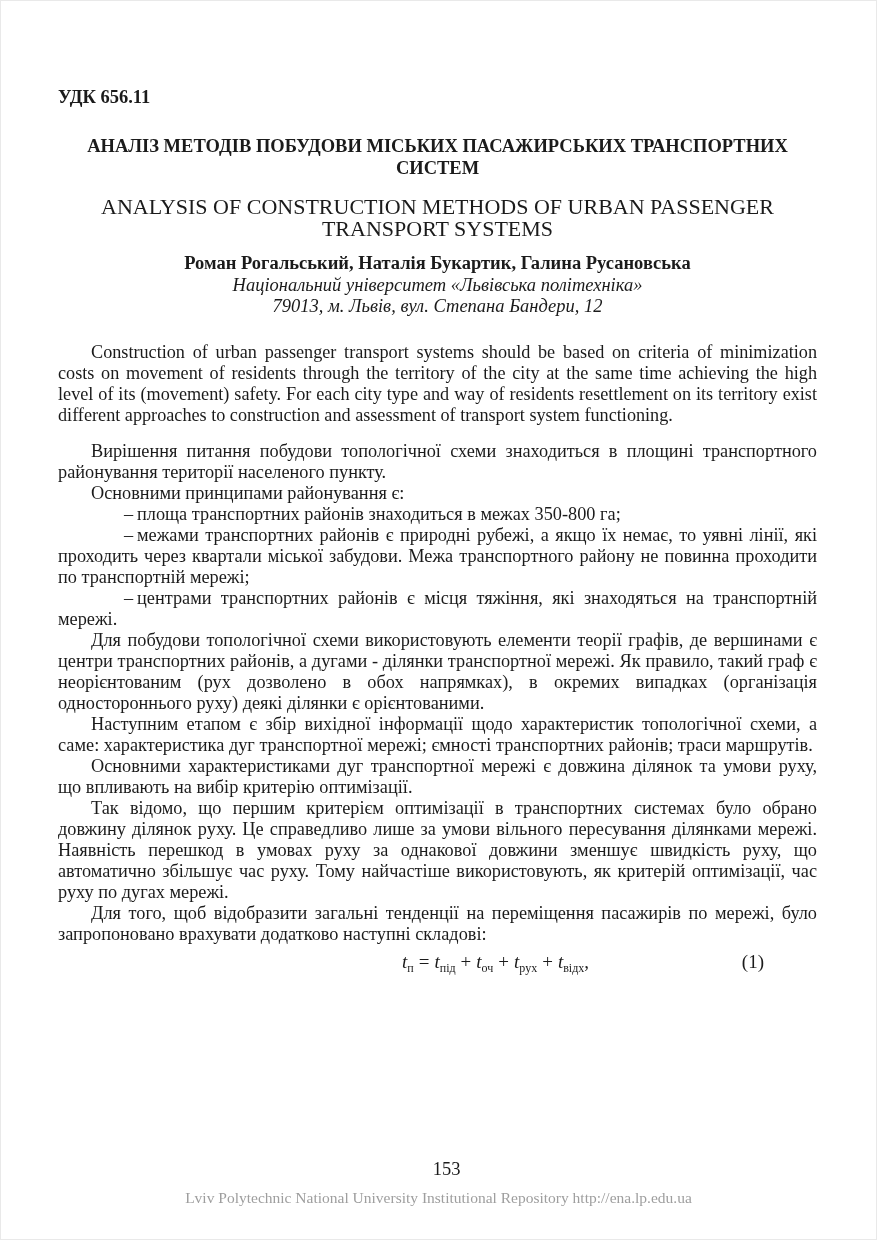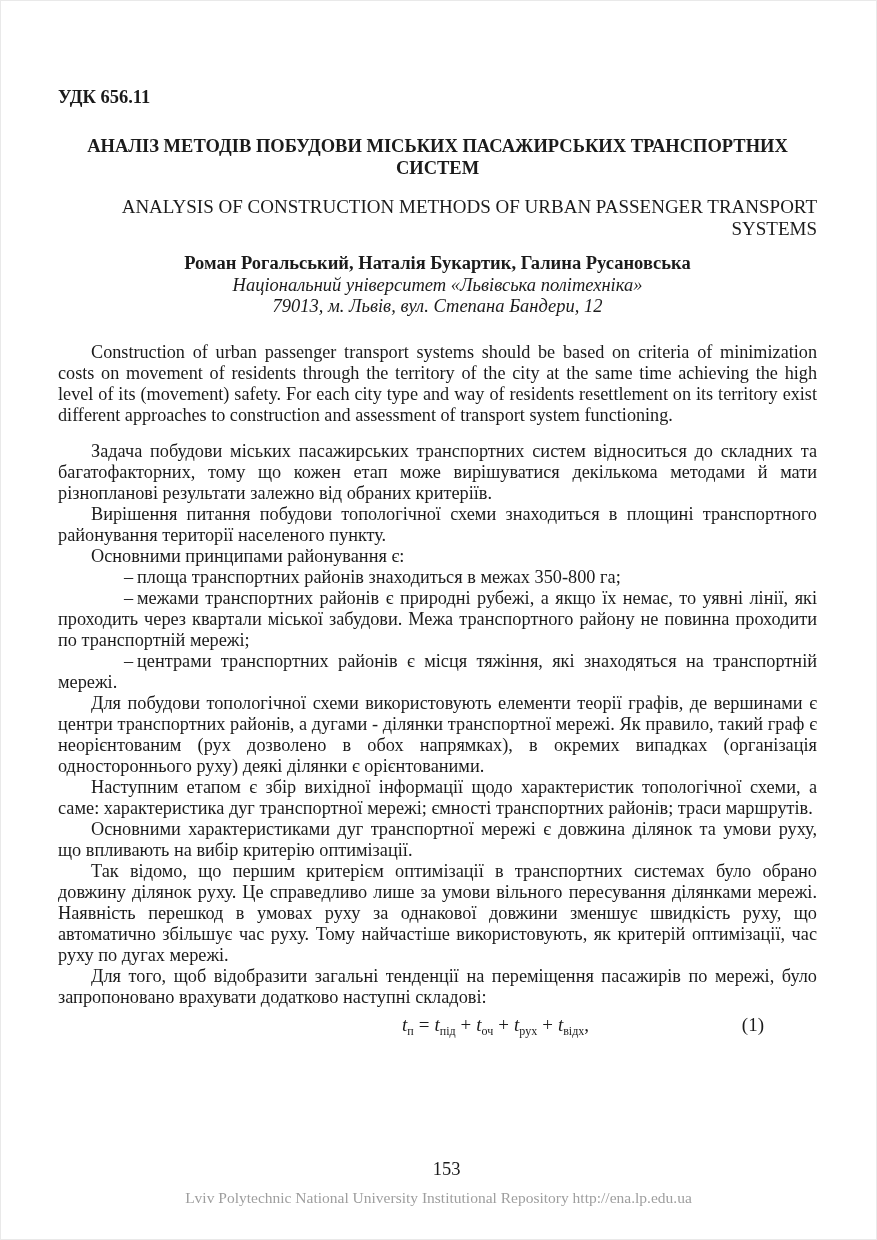--- a/index.html
+++ b/index.html
@@ -26,23 +26,23 @@
   }
   .title-uk {
     margin-top: 27px;
     text-align: center;
     font-weight: bold;
     font-size: 18.5px;
     line-height: 22px;
   }
   .title-en {
     margin-top: 17px;
-    text-align: right;
+    text-align: center;
     font-weight: normal;
-    font-size: 19px;
+    font-size: 22px;
     line-height: 22px;
   }
   .authors {
     margin-top: 13px;
     text-align: center;
     font-weight: bold;
     font-size: 18.5px;
     line-height: 21.5px;
   }
   .affil, .addr {
@@ -132,21 +132,20 @@
 
   <div class="title-en">ANALYSIS OF CONSTRUCTION METHODS OF URBAN PASSENGER TRANSPORT SYSTEMS</div>
 
   <div class="authors">Роман Рогальський, Наталія Букартик, Галина Русановська</div>
   <div class="affil">Національний університет «Львівська політехніка»</div>
   <div class="addr">79013, м. Львів, вул. Степана Бандери, 12</div>
 
   <div class="abstract">Construction of urban passenger transport systems should be based on criteria of minimization costs on movement of residents through the territory of the city at the same time achieving the high level of its (movement) safety. For each city type and way of residents resettlement on its territory exist different approaches to construction and assessment of transport system functioning.</div>
 
   <div class="body-text">
-    <p class="para">Задача побудови міських пасажирських транспортних систем відноситься до складних та багатофакторних, тому що кожен етап може вирішуватися декількома методами й мати різнопланові результати залежно від обраних критеріїв.</p>
     <p class="para">Вирішення питання побудови топологічної схеми знаходиться в площині транспортного районування території населеного пункту.</p>
     <p class="para">Основними принципами районування є:</p>
     <p class="para"><span class="dash">–</span><span>площа транспортних районів знаходиться в межах 350-800 га;</span></p>
     <p class="para"><span class="dash">–</span><span>межами транспортних районів є природні рубежі, а якщо їх немає, то уявні лінії, які проходить через квартали міської забудови. Межа транспортного району не повинна проходити по транспортній мережі;</span></p>
     <p class="para"><span class="dash">–</span><span>центрами транспортних районів є місця тяжіння, які знаходяться на транспортній мережі.</span></p>
     <p class="para">Для побудови топологічної схеми використовують елементи теорії графів, де вершинами є центри транспортних районів, а дугами - ділянки транспортної мережі. Як правило, такий граф є неорієнтованим (рух дозволено в обох напрямках), в окремих випадках (організація одностороннього руху) деякі ділянки є орієнтованими.</p>
     <p class="para">Наступним етапом є збір вихідної інформації щодо характеристик топологічної схеми, а саме: характеристика дуг транспортної мережі; ємності транспортних районів; траси маршрутів.</p>
     <p class="para">Основними характеристиками дуг транспортної мережі є довжина ділянок та умови руху, що впливають на вибір критерію оптимізації.</p>
     <p class="para">Так відомо, що першим критерієм оптимізації в транспортних системах було обрано довжину ділянок руху. Це справедливо лише за умови вільного пересування ділянками мережі. Наявність перешкод в умовах руху за однакової довжини зменшує швидкість руху, що автоматично збільшує час руху. Тому найчастіше використовують, як критерій оптимізації, час руху по дугах мережі.</p>
     <p class="para">Для того, щоб відобразити загальні тенденції на переміщення пасажирів по мережі, було запропоновано врахувати додатково наступні складові:</p>

